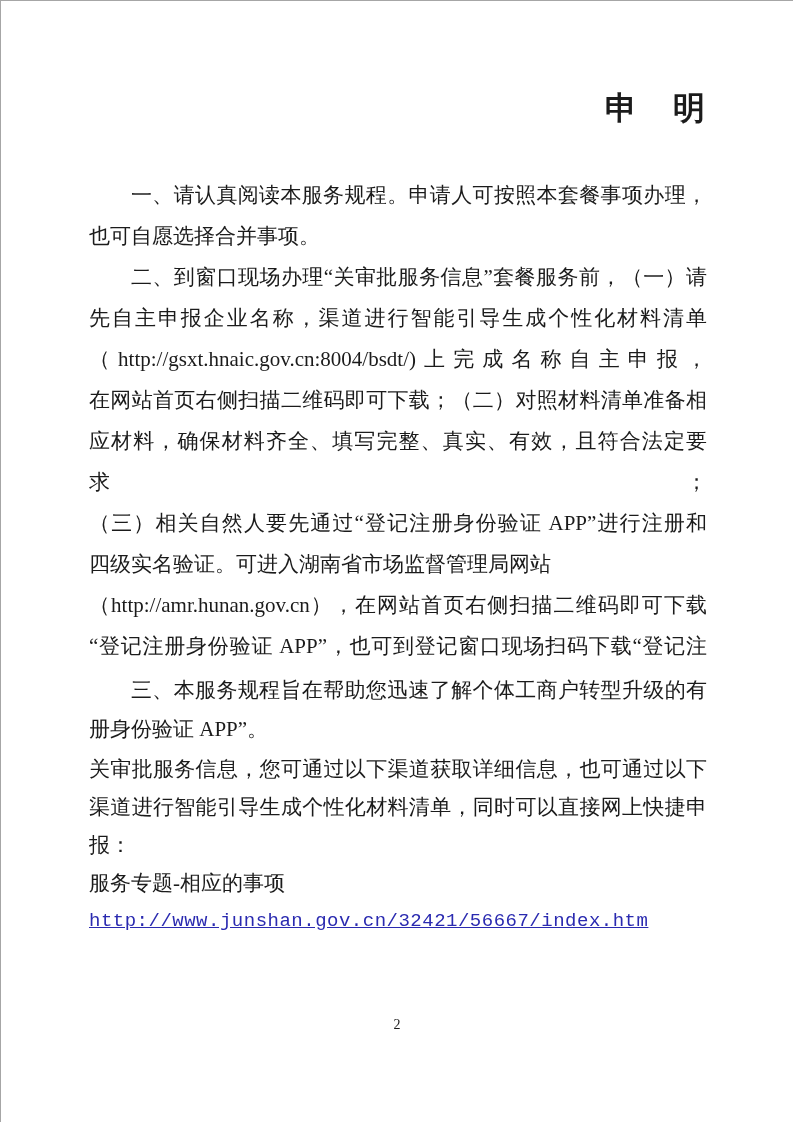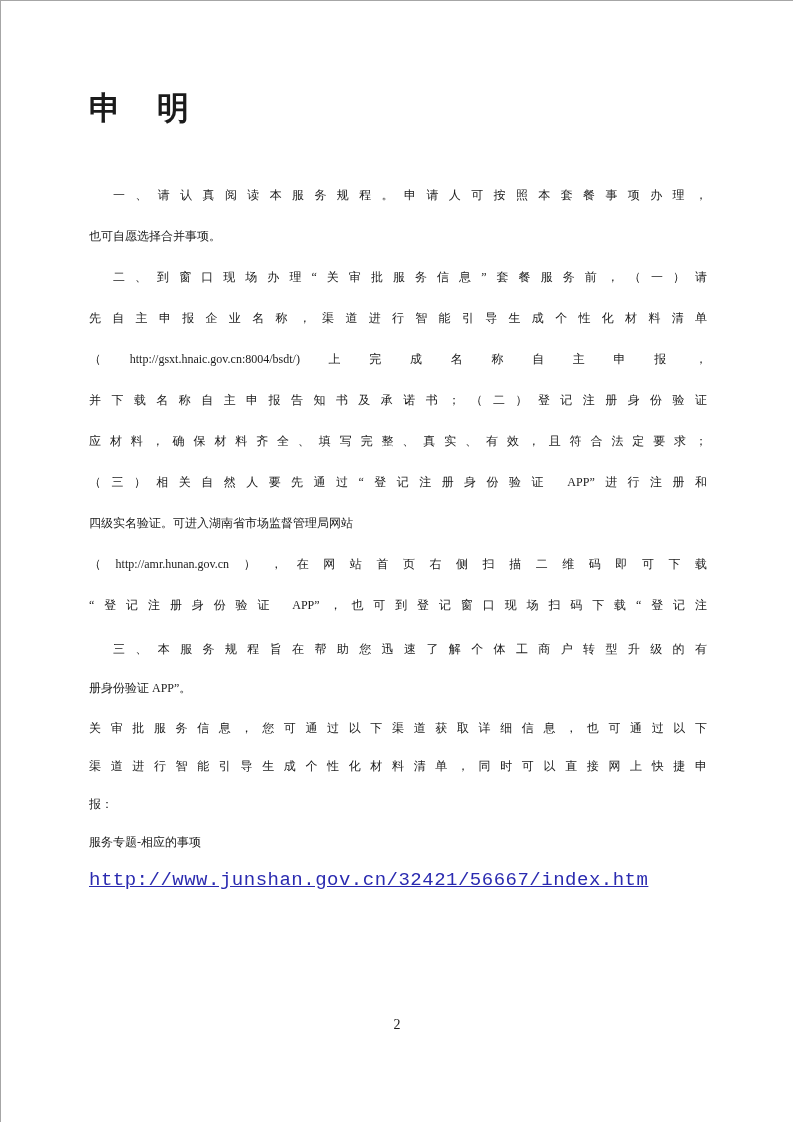--- a/index.html
+++ b/index.html
@@ -21,28 +21,28 @@
     overflow:hidden;
   }
   .content{
     position:absolute;
     left:88px;top:0;
     width:618px;
   }
   .doc-title{
     margin-top:84px;
     margin-bottom:44px;
-    text-align:left;
+    text-align:right;
     font-size:32px;
     font-weight:bold;
     line-height:46px;
     letter-spacing:2px;
   }
   .line{
-    font-size:12px;
+    font-size:21px;
     line-height:41px;
     text-align:justify;
     overflow:hidden;
   }
   .line.j{text-align-last:justify;}
   .line.ind{text-indent:2em;}
   .line.tight{line-height:38px;}
   .link-line{
     font-family:"Liberation Mono","DejaVu Sans Mono",monospace;
     font-size:19px;
@@ -67,21 +67,21 @@
 
 <div class="page">
   <div class="content">
     <div class="doc-title">申　明</div>
     <div>
         <div class="line j ind">一、请认真阅读本服务规程。申请人可按照本套餐事项办理，</div>
         <div class="line">也可自愿选择合并事项。</div>
         <div class="line j ind">二、到窗口现场办理“关审批服务信息”套餐服务前，（一）请</div>
         <div class="line j">先自主申报企业名称，渠道进行智能引导生成个性化材料清单</div>
         <div class="line j">（http://gsxt.hnaic.gov.cn:8004/bsdt/)上完成名称自主申报，</div>
-        <div class="line j">并下载名称自主申报告知书及承诺书；（二）登记注册身份验证</div>
+        <div class="line j">在网站首页右侧扫描二维码即可下载；（二）对照材料清单准备相</div>
         <div class="line j">应材料，确保材料齐全、填写完整、真实、有效，且符合法定要求；</div>
         <div class="line j">（三）相关自然人要先通过“登记注册身份验证 APP”进行注册和</div>
         <div class="line">四级实名验证。可进入湖南省市场监督管理局网站</div>
         <div class="line j">（http://amr.hunan.gov.cn），在网站首页右侧扫描二维码即可下载</div>
         <div class="line j">“登记注册身份验证 APP”，也可到登记窗口现场扫码下载“登记注</div>
         <div class="line j ind tight" style="margin-top: 4px;">三、本服务规程旨在帮助您迅速了解个体工商户转型升级的有</div>
         <div class="line">册身份验证 APP”。</div>
         <div class="line j tight">关审批服务信息，您可通过以下渠道获取详细信息，也可通过以下</div>
         <div class="line j tight">渠道进行智能引导生成个性化材料清单，同时可以直接网上快捷申</div>
         <div class="line tight">报：</div>

